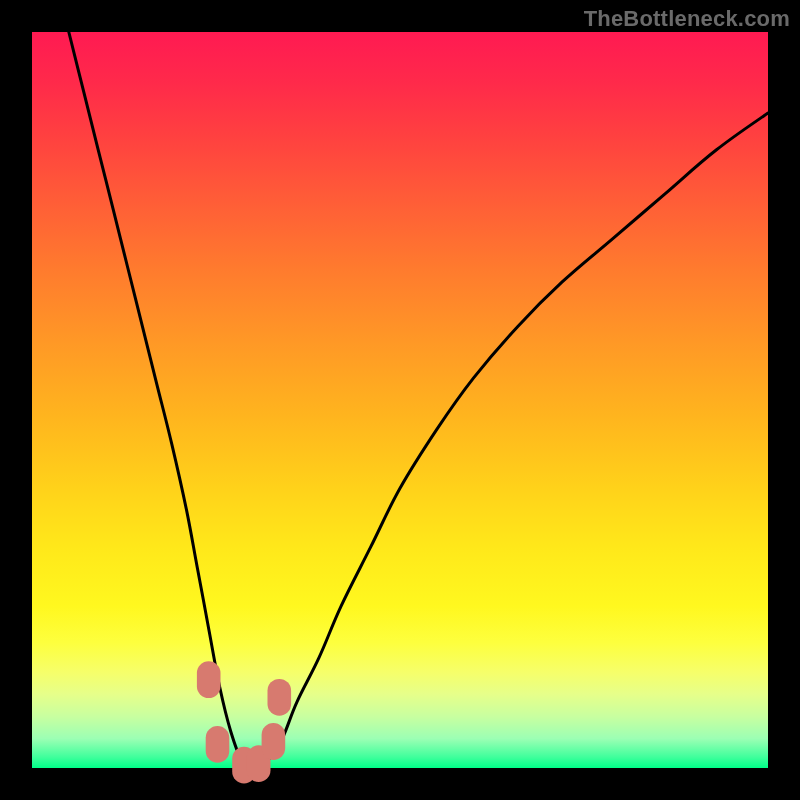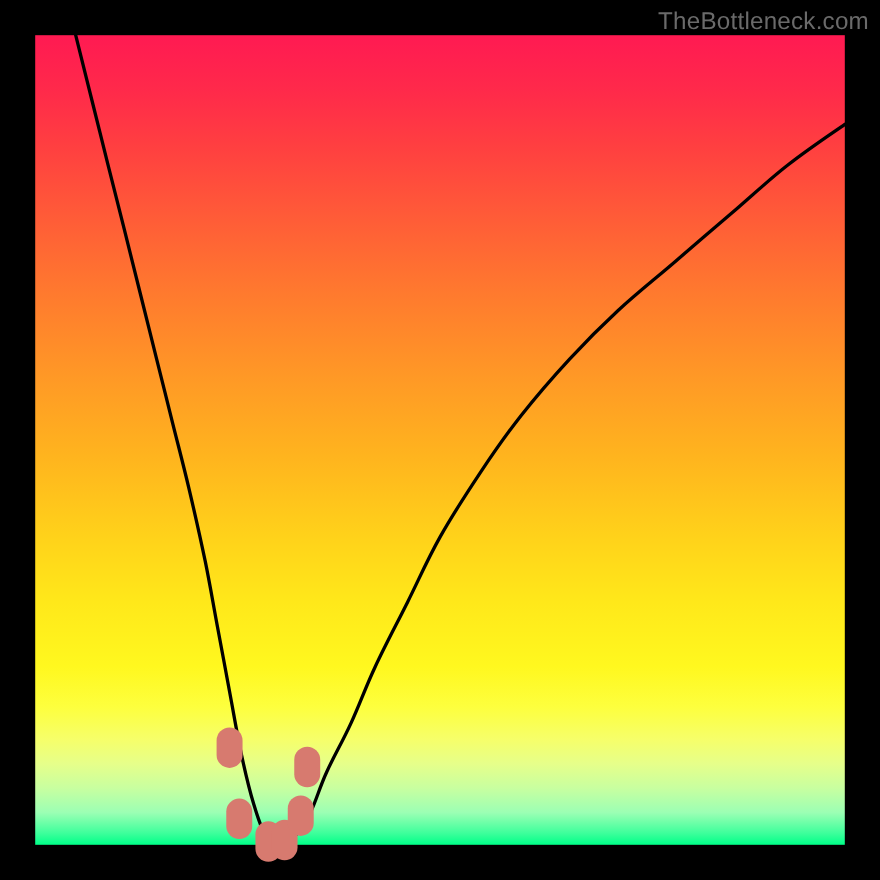--- a/index.html
+++ b/index.html
@@ -43,21 +43,21 @@
       #00ff88 100%
     );
   }
   .watermark {
     position: absolute;
     top: 6px;
     right: 10px;
     color: #6a6a6a;
     font-size: 22px;
     letter-spacing: 0.2px;
-    font-weight: 400;
+    font-weight: 700;
   }
   svg.curve {
     position: absolute;
     left: 0;
     top: 0;
     width: 736px;
     height: 736px;
     overflow: visible;
   }
   .marker {

